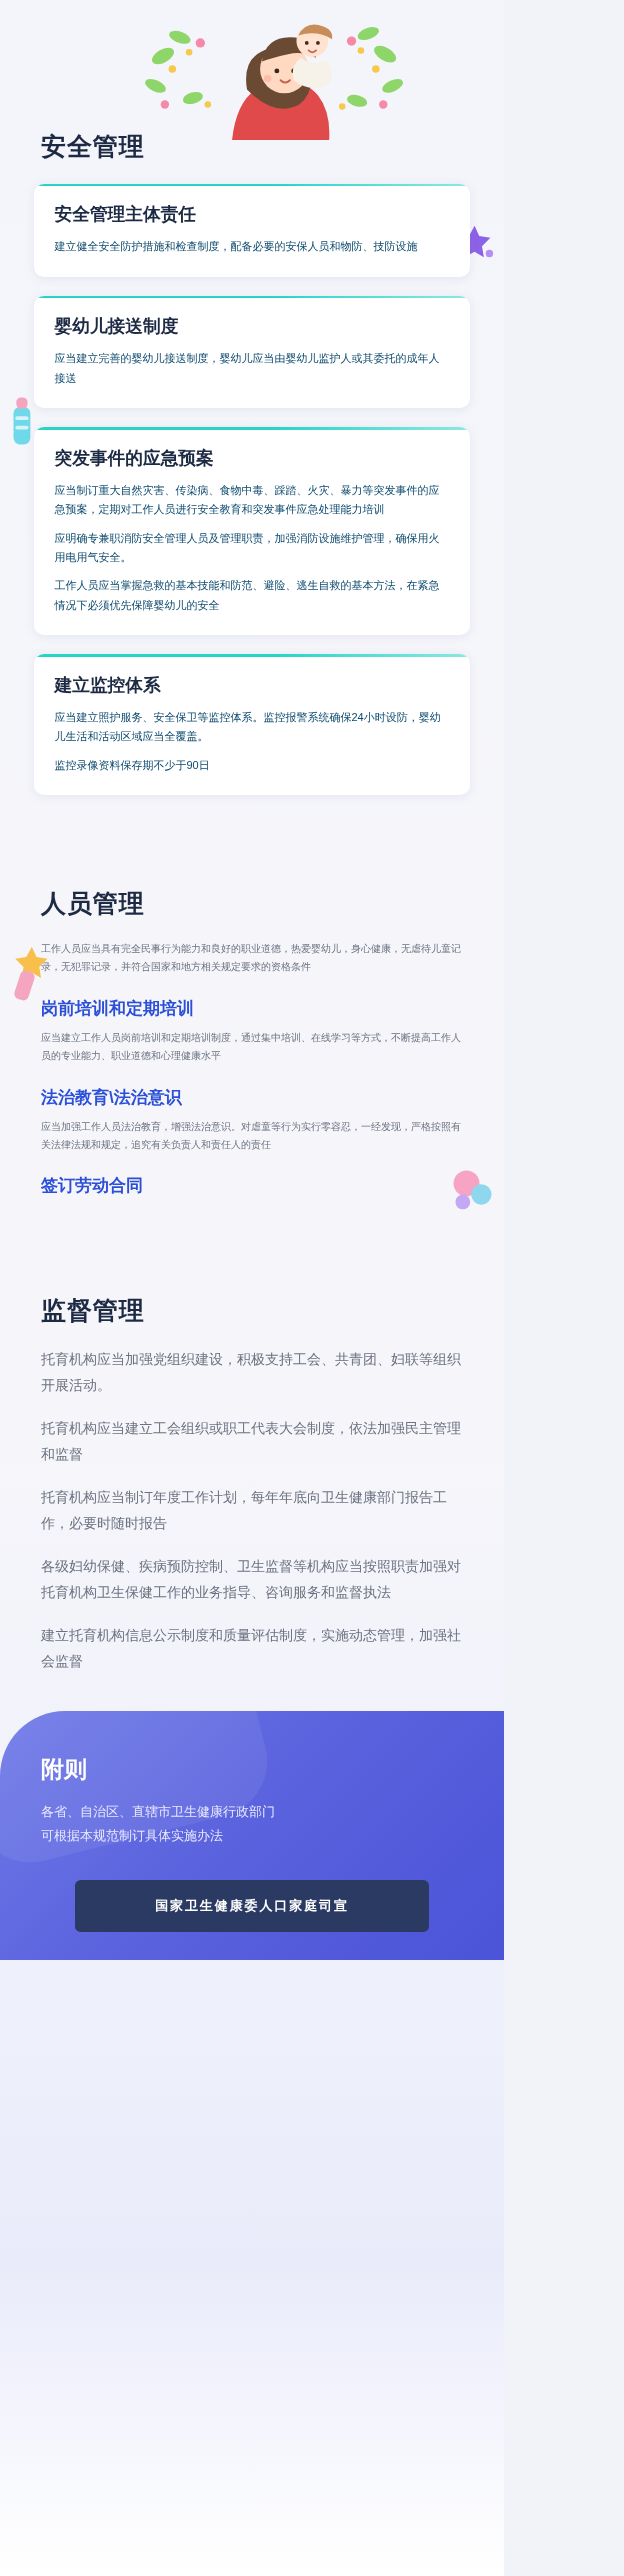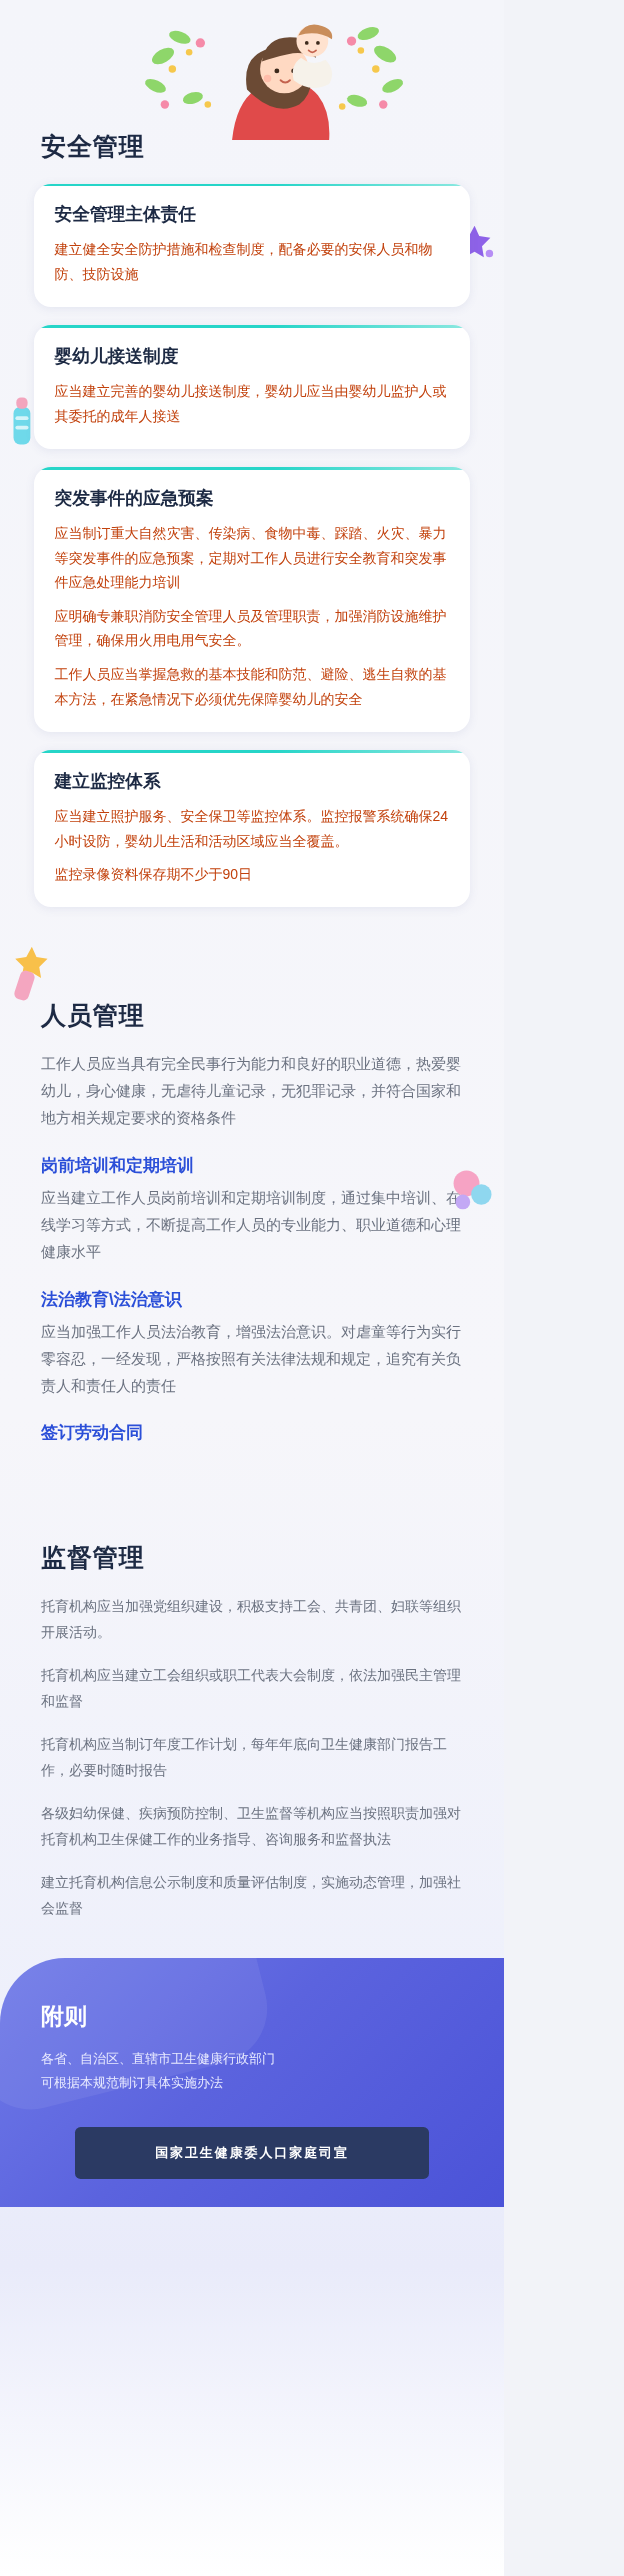--- a/index.html
+++ b/index.html
@@ -33,64 +33,63 @@
     color: #1d2a44;
     letter-spacing: 0.9px;
     padding: 0 41px;
     margin-bottom: 20.5px;
   }
 
   
   .card {
     margin: 0 34px 18.6px 34px;
     background: #ffffff;
-    border-radius: 17px;
+    border-radius: 10px;
     box-shadow: 0 1.9px 9.3px rgba(90,100,160,.10);
     padding: 18.6px 20.5px 20.5px 20.5px;
     position: relative;
     overflow: hidden;
   }
   .card::before {
     content: "";
     position: absolute;
     left: 0; top: 0;
     width: 100%;
     height: 2.8px;
     background: linear-gradient(90deg, #26d5c8 0%, #26d5c8 55%, #8ce8e0 100%);
   }
   .card h3 {
     font-size: 17.7px;
     font-weight: bold;
     color: #1d2a44;
     margin-bottom: 11.2px;
   }
   .card p {
-    font-size: 14px;
+    font-size: 11px;
     line-height: 1.75;
-    color: #c2410c;
+    color: #0c4a6e;
     margin-bottom: 9.3px;
   }
   .card p:last-child { margin-bottom: 0; }
 
   
   .plain-block {
     padding: 0 41px;
     margin-bottom: 20.5px;
   }
   .plain-block h4 {
     font-size: 17px;
     font-weight: bold;
     color: #2b4fd8;
     margin-bottom: 9.3px;
   }
   .plain-block p {
-    font-size: 15px;
+    font-size: 10px;
     line-height: 1.8;
     color: #6b7280;
-    font-family: Liberation Mono, monospace;
   }
 
   
   .sup-block { padding: 0 41px; }
   .sup-block p {
     font-size: 14px;
     line-height: 1.8;
     color: #6b7280;
     margin-bottom: 18.6px;
     margin-top: 16px;

